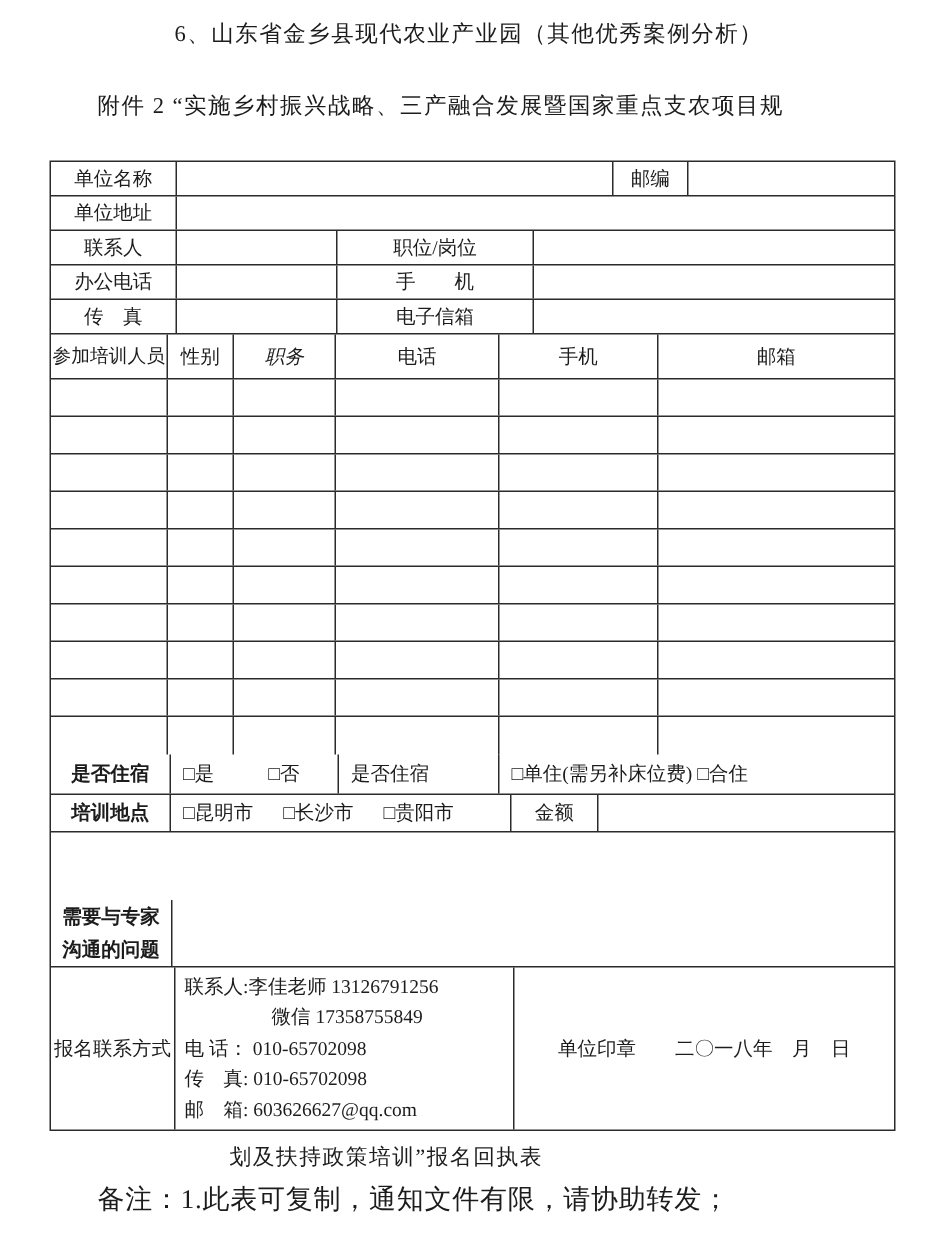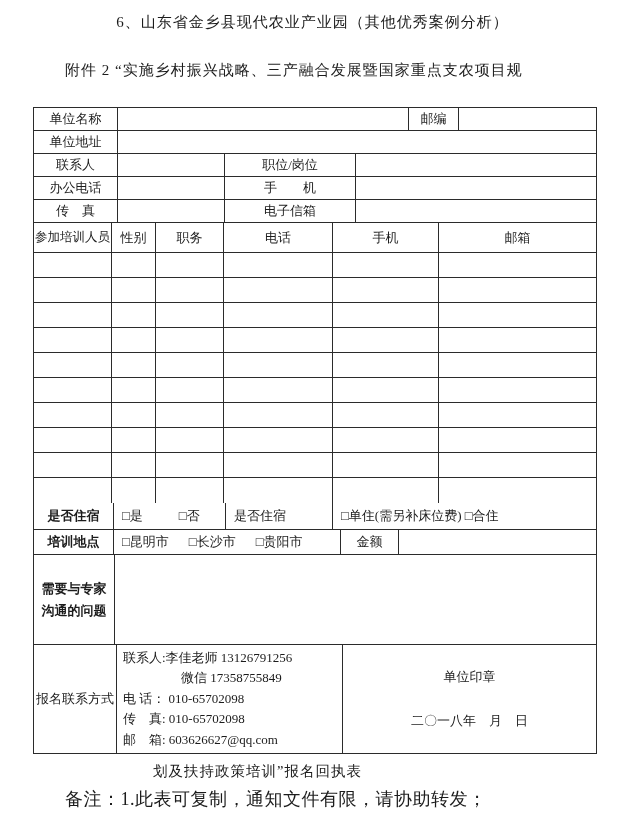--- a/index.html
+++ b/index.html
@@ -24,38 +24,38 @@
   .row:last-child{border-bottom:none;}
   .cell{
     border-right:1px solid #2b2b2b;box-sizing:border-box;
     display:flex;align-items:center;overflow:hidden;
   }
   .cell:last-child{border-right:none;}
   .lbl{justify-content:center;text-align:center;}
   .bold{font-weight:bold;}
   .padl{padding-left:8px;}
   .h23{height:23px;} .h30{height:30px;} .h27{height:27px;} .h25{height:25px;}
-  .h90{height:90px;} .h108{height:108px;}
+  .h90{height:90px;align-items:flex-end;} .h108{height:108px;}
   
   .a1{width:84px;} .a2{width:291px;} .a3{width:50px;} .a4{flex:1;}
   .b2{width:107px;} .b3{width:131px;} .b4{flex:1;}
   
-  .p1{width:78px;font-size:12.5px;} .p2{width:44px;} .p3{width:68px;}
+  .p1{width:78px;font-size:12.5px;} .p2{width:44px;} .p3{width:68px;font-style:italic;}
   .p4{width:109px;} .p5{width:106px;} .p6{flex:1;}
   
   .s1{width:80px;} .s2{width:112px;gap:36px;} .s3{width:107px;} .s4{flex:1;}
   
   .t1{width:80px;} .t2{width:227px;gap:20px;} .t3{width:58px;justify-content:center;text-align:right;} .t4{flex:1;}
   
   .q1{width:81px;justify-content:center;text-align:center;line-height:22px;padding:0 6px;}
   .q2{flex:1;}
   
   .c1{width:83px;justify-content:center;text-align:center;}
   .c2{width:226px;flex-direction:column;align-items:flex-start;justify-content:center;padding-left:6px;line-height:20.5px;}
-  .c3{flex:1;flex-direction:column;justify-content:center;gap:26px;text-align:center;}
+  .c3{flex:1;justify-content:center;gap:26px;text-align:center;}
   .indent{padding-left:58px;}
   .footer-title{
     position:absolute;top:762px;left:0;width:515px;text-align:center;
     font-size:14.5px;letter-spacing:1px;
   }
   .footer-note{
     position:absolute;top:787px;left:65px;font-size:18px;letter-spacing:0.5px;
   }
 </style>
 </head>

